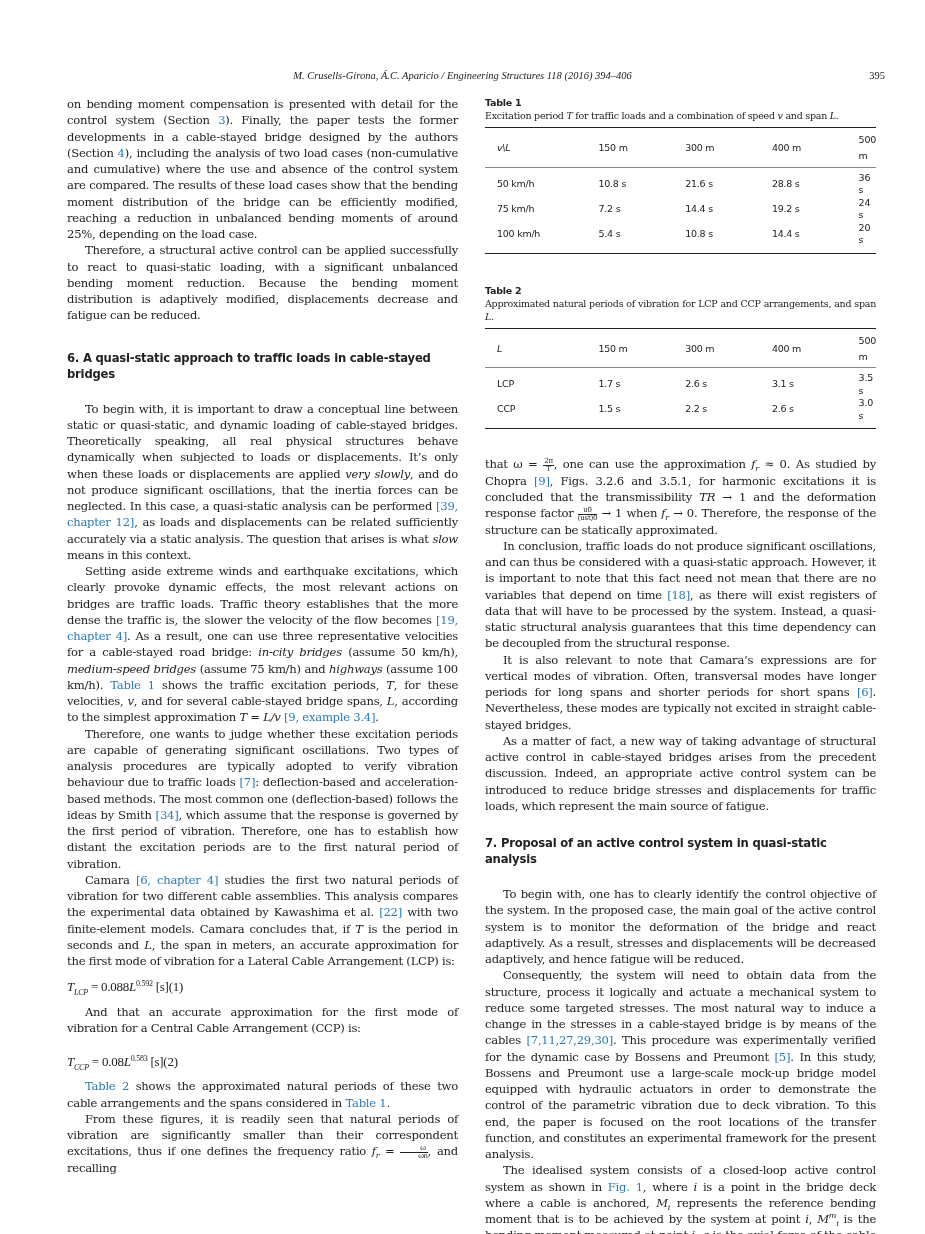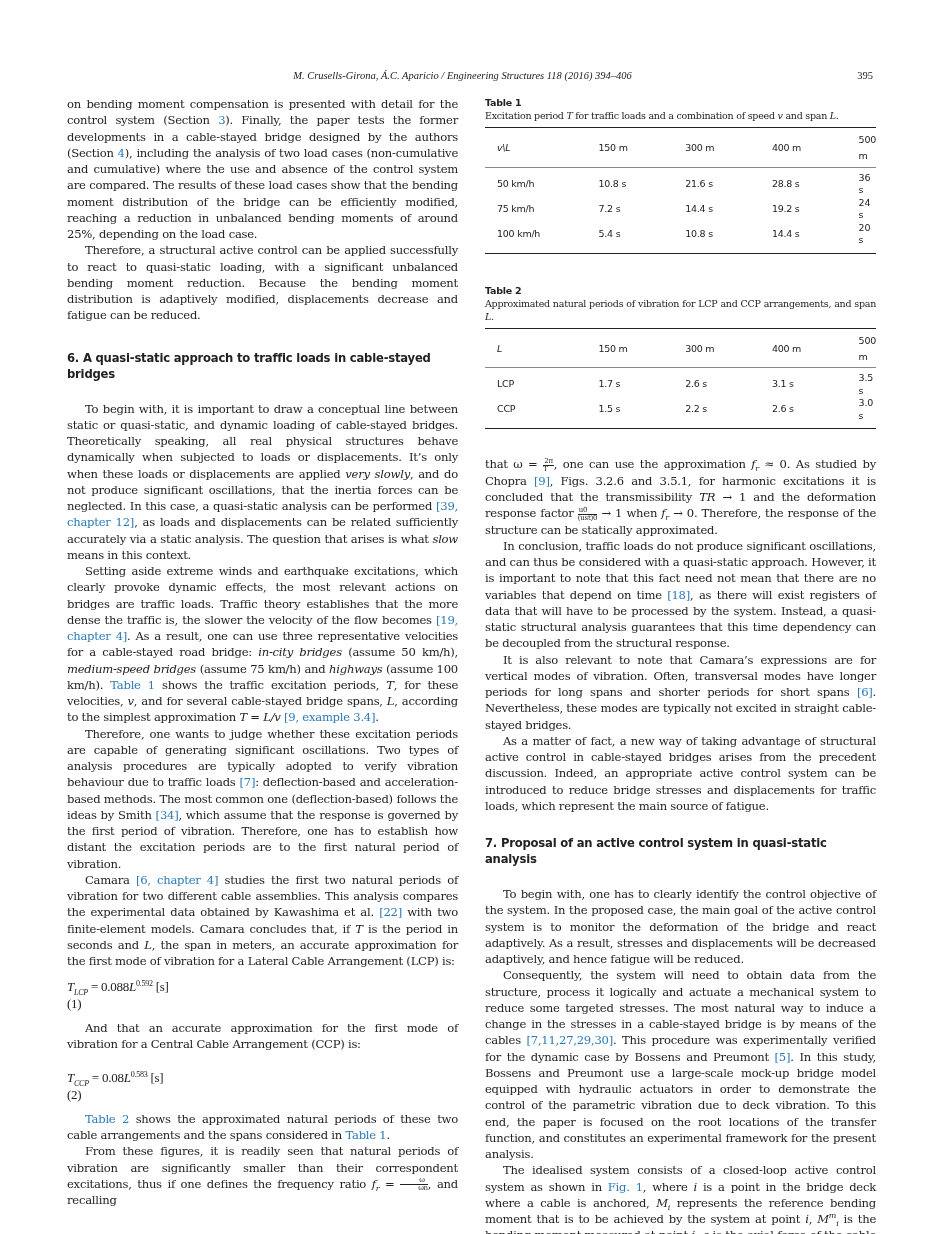--- a/index.html
+++ b/index.html
@@ -1,37 +1,37 @@
 <!DOCTYPE html>
 <html><head>
 <meta charset="utf-8">
 <style>
   html, body { margin:0; padding:0; background:#fff; }
   body { width:925px; height:1234px; position:relative; overflow:hidden;
          font-family:"DejaVu Serif", serif; color:#222; }
   .running-head { position:absolute; top:70px; left:0; width:925px; font-size:9.5px; }
   .running-head .ref { position:absolute; left:0; width:925px; text-align:center; font-style:italic; font-family:"Liberation Serif", serif; font-size:10.5px; }
-  .running-head .pg { position:absolute; right:52px; font-family:"Liberation Serif", serif; font-size:10.5px; }
+  .running-head .pg { position:absolute; right:40px; font-family:"Liberation Serif", serif; font-size:10.5px; }
   .col { position:absolute; top:96px; width:391px; font-size:11.6px; line-height:16.25px; text-align:justify; font-family:"DejaVu Serif", serif; letter-spacing:-0.25px;}
   .col.left { left:67px; }
   .col.right { left:485px; }
   p { margin:0; }
   p.ind { text-indent:18px; }
   .link { color:#2a7ab8; }
   i, .it { font-style:italic; }
   h2.sec { font-family:"DejaVu Sans", sans-serif; font-weight:bold; font-size:11.6px; line-height:16px; margin:0; text-align:left; letter-spacing:-0.2px;}
-  .eq { display:flex; justify-content:flex-end; font-family:"Liberation Serif", serif; font-size:13px;flex-direction:column; }
+  .eq { display:flex; justify-content:flex-start; font-family:"Liberation Serif", serif; font-size:13px; }
   .tbl-cap { font-family:"DejaVu Serif", serif; font-size:9.5px; line-height:13px; }
   .tbl-cap b { font-family:"DejaVu Sans", sans-serif; font-weight:bold; }
   table.dt { width:391px; border-collapse:collapse; font-size:9.5px; font-family:"DejaVu Sans", sans-serif; margin-top:5px; }
   table.dt th { font-weight:normal; text-align:left; padding:4px 0 2px 12px; border-top:1px solid #222; border-bottom:1px solid #888; }
   table.dt td { text-align:left; padding:0 0 0 12px; line-height:12.5px; }
   table.dt tr.first td { padding-top:4px; }
   table.dt tr.last td { padding-bottom:6px; border-bottom:1px solid #222; }
-  .frac { display:inline-block; vertical-align:middle; text-align:left; font-size:7px; line-height:7px; }
+  .frac { display:inline-block; vertical-align:middle; text-align:center; font-size:7px; line-height:7px; }
   .frac span { display:block; }
   .frac .num { border-bottom:0.8px solid #222; padding:0 1px; }
   sup, sub { font-size:8px; line-height:0; }
 </style>
 </head>
 <body>
 
 <div class="running-head">
   <span class="ref">M. Crusells-Girona, Á.C. Aparicio / Engineering Structures 118 (2016) 394–406</span>
   <span class="pg">395</span>

